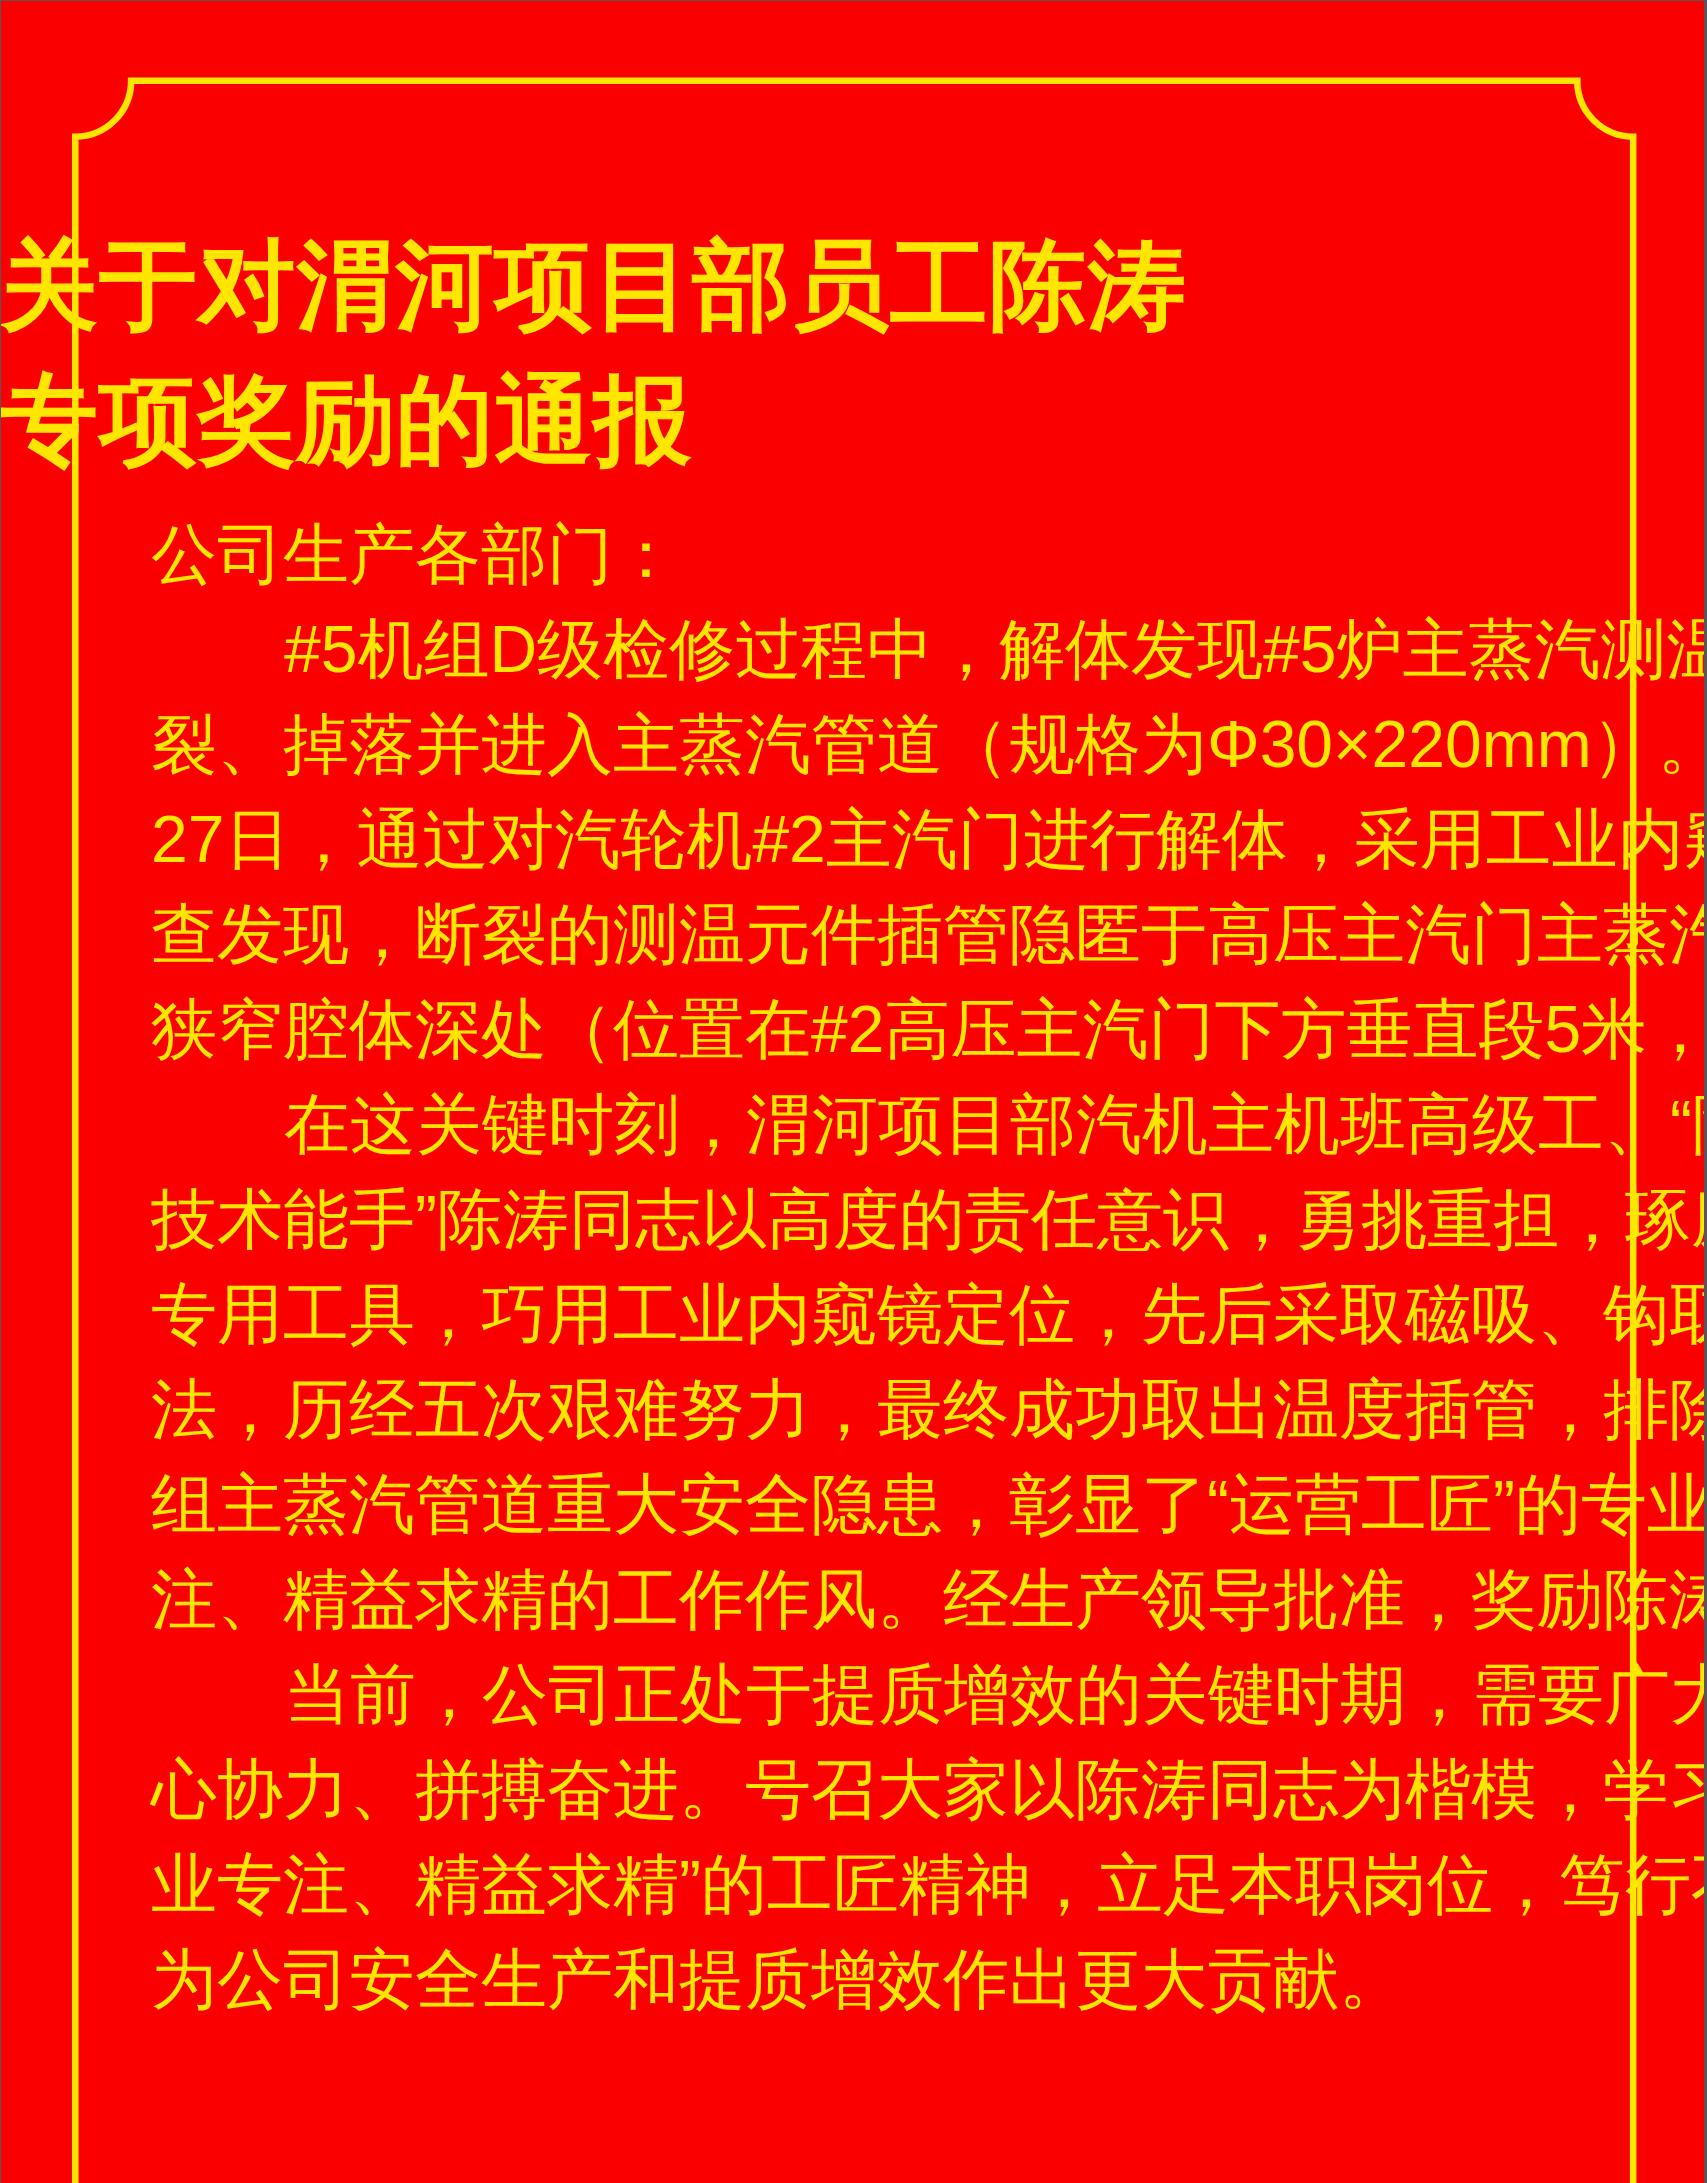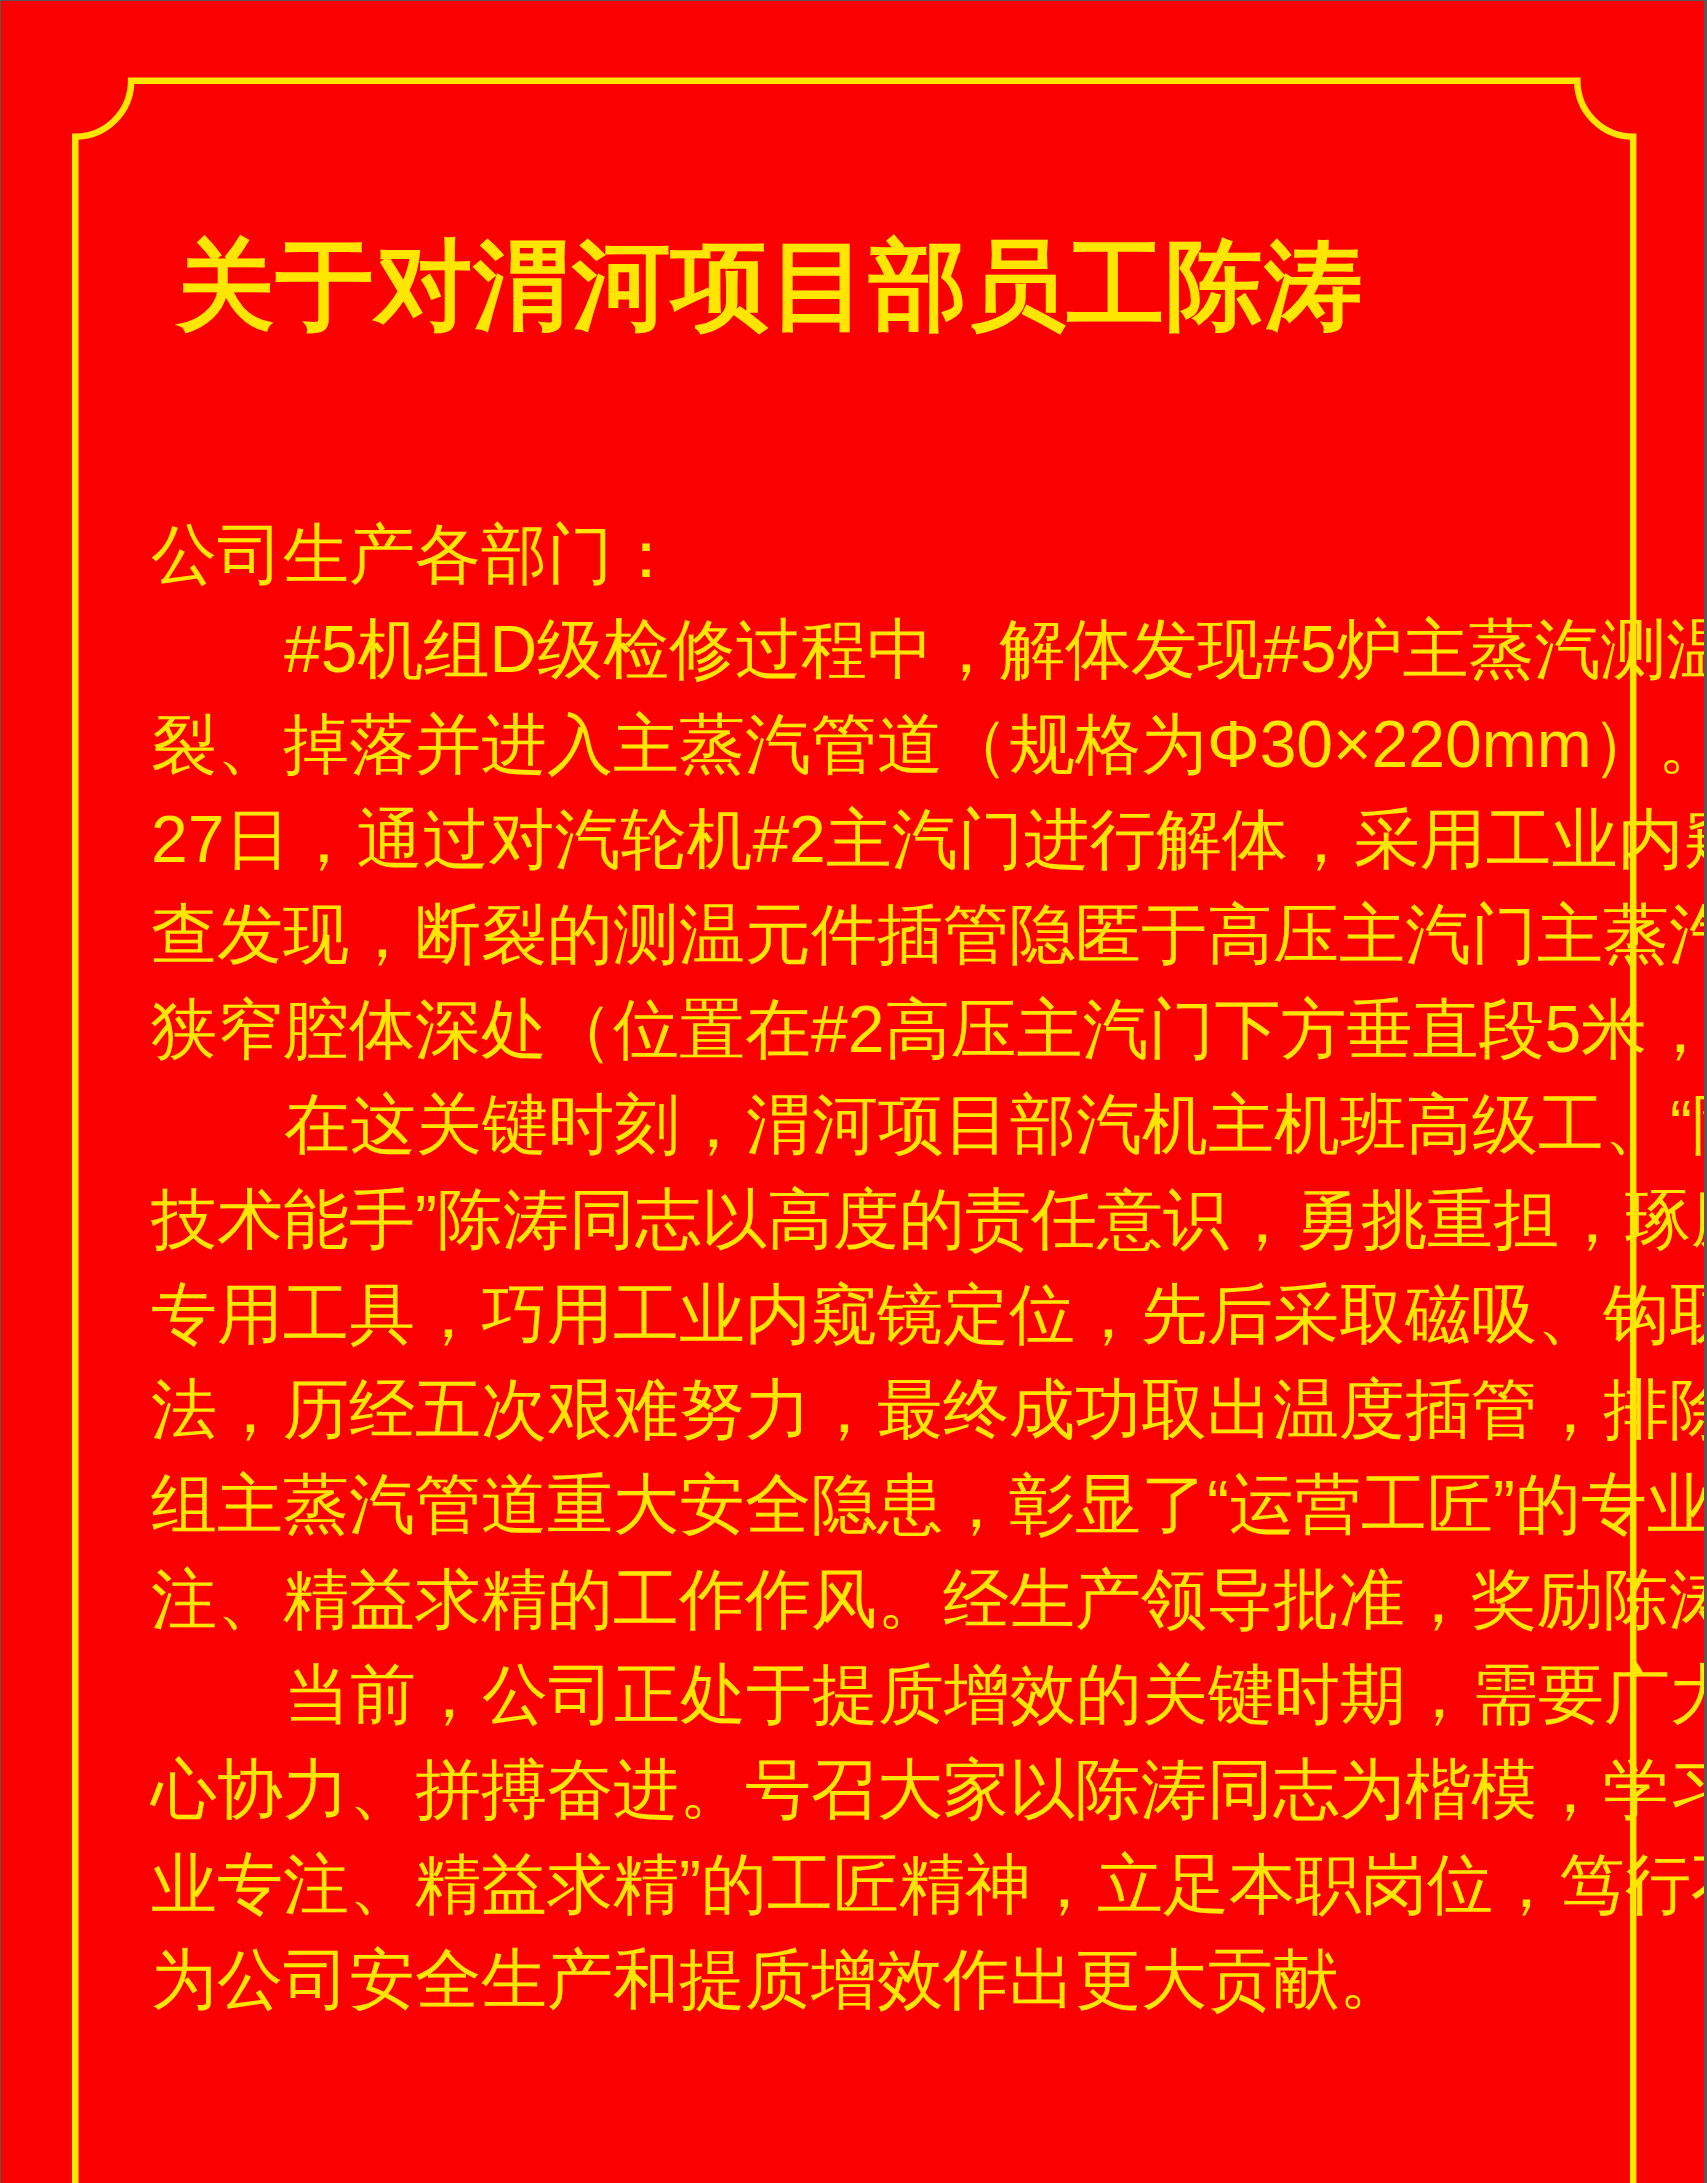--- a/index.html
+++ b/index.html
@@ -20,21 +20,21 @@
     left: 0; top: 0;
     width: 1708px;
     height: 2591px;
     display: block;
   }
   .title {
     position: absolute;
     top: 218px;
     left: 0;
     width: 1540px;
-    text-align: center;
+    text-align: left;
     color: #ffe600;
     font-weight: 900;
     font-size: 98px;
     line-height: 135px;
     letter-spacing: 0.9px;
     white-space: nowrap;
   }
   .body-block {
     position: absolute;
     left: 151px;
@@ -77,20 +77,21 @@
              A 128 128 0 0 0 3612 5776
              H 300
              A 128 128 0 0 0 172 5648
              V 313
              A 128 128 0 0 0 300 185
              Z" fill="none" stroke="#ffe600" stroke-width="15"></path>
   </svg>
 
   <div class="title">
     <div>关于对渭河项目部员工陈涛</div>
+    <div>专项奖励的通报</div>
   </div>
 
   <div class="body-block">
       <div class="line nofill">公司生产各部门：</div>
       <div class="line indent">#5机组D级检修过程中，解体发现#5炉主蒸汽测温插管断</div>
       <div class="line">裂、掉落并进入主蒸汽管道（规格为Φ30×220mm）。3月</div>
       <div class="line">27日，通过对汽轮机#2主汽门进行解体，采用工业内窥镜检</div>
       <div class="line">查发现，断裂的测温元件插管隐匿于高压主汽门主蒸汽管道内</div>
       <div class="line">狭窄腔体深处（位置在#2高压主汽门下方垂直段5米，水平段</div>
       <div class="line indent">在这关键时刻，渭河项目部汽机主机班高级工、“陕西省</div>

